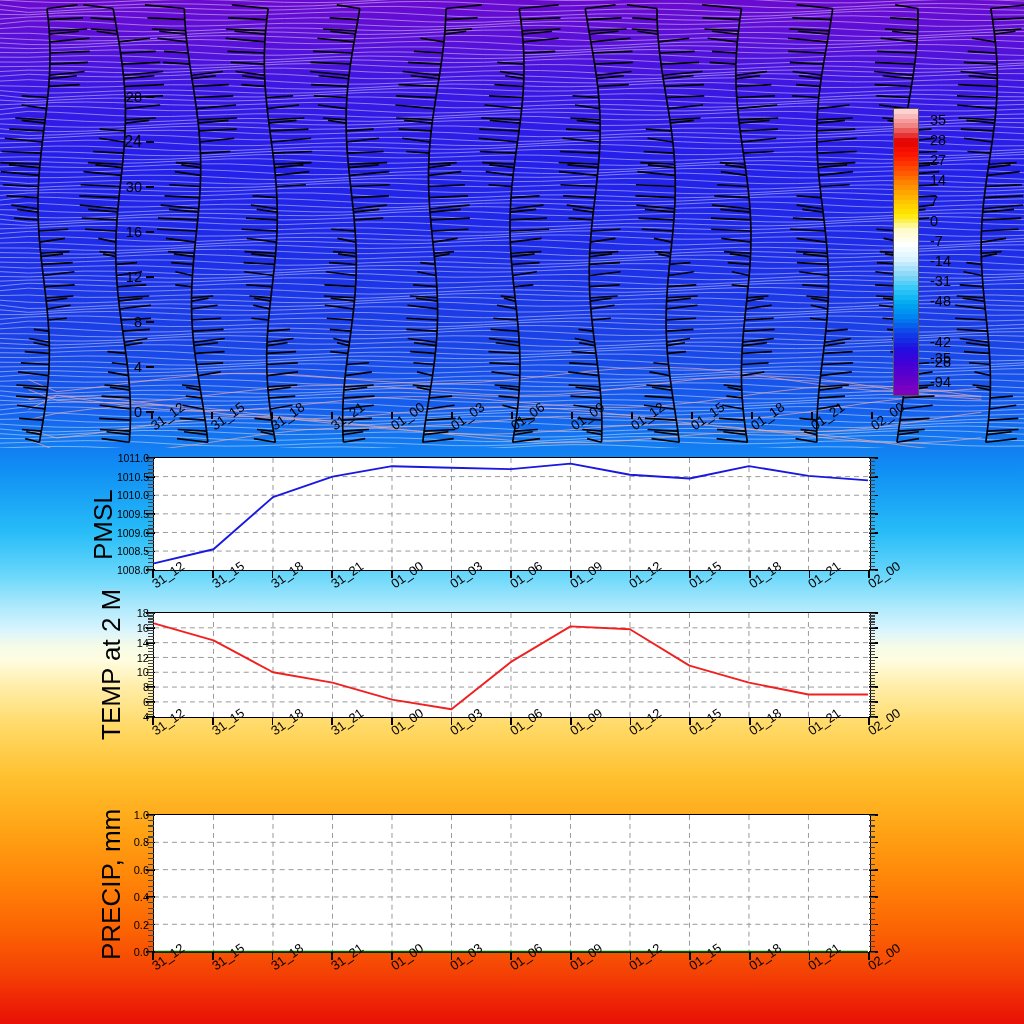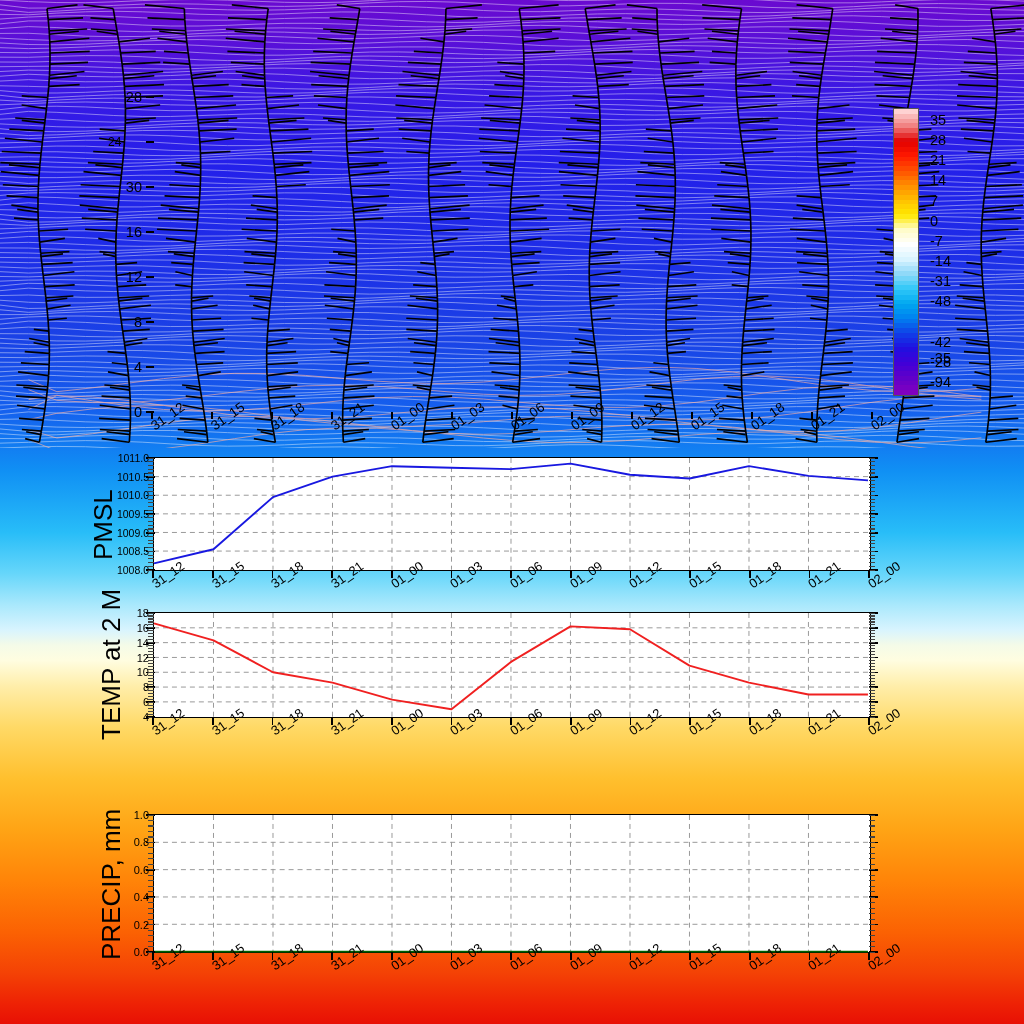--- a/index.html
+++ b/index.html
@@ -1316,21 +1316,21 @@
     <div class="abs" style="left: 108px; top: 367px; width: 34px; text-align: right; font-size: 14.5px; transform: translateY(-50%);">4</div>
     <div class="abs" style="left: 146px; top: 366.2px; width: 8px; height: 1.7px; background: rgb(0, 0, 0);"></div>
     <div class="abs" style="left: 108px; top: 322px; width: 34px; text-align: right; font-size: 14.5px; transform: translateY(-50%);">8</div>
     <div class="abs" style="left: 146px; top: 321.2px; width: 8px; height: 1.7px; background: rgb(0, 0, 0);"></div>
     <div class="abs" style="left: 108px; top: 277px; width: 34px; text-align: right; font-size: 14.5px; transform: translateY(-50%);">12</div>
     <div class="abs" style="left: 146px; top: 276.2px; width: 8px; height: 1.7px; background: rgb(0, 0, 0);"></div>
     <div class="abs" style="left: 108px; top: 232px; width: 34px; text-align: right; font-size: 14.5px; transform: translateY(-50%);">16</div>
     <div class="abs" style="left: 146px; top: 231.2px; width: 8px; height: 1.7px; background: rgb(0, 0, 0);"></div>
     <div class="abs" style="left: 108px; top: 187px; width: 34px; text-align: right; font-size: 14.5px; transform: translateY(-50%);">30</div>
     <div class="abs" style="left: 146px; top: 186.2px; width: 8px; height: 1.7px; background: rgb(0, 0, 0);"></div>
-    <div class="abs" style="left: 108px; top: 142px; width: 34px; font-size: 12px; transform: translateY(-50%);">24</div>
+    <div class="abs" style="left: 108px; top: 142px; width: 34px; text-align: right; font-size: 16px; transform: translateY(-50%);">24</div>
     <div class="abs" style="left: 146px; top: 141.2px; width: 8px; height: 1.7px; background: rgb(0, 0, 0);"></div>
     <div class="abs" style="left: 108px; top: 97px; width: 34px; text-align: right; font-size: 14.5px; transform: translateY(-50%);">28</div>
     <div class="abs" style="left: 146px; top: 96.2px; width: 8px; height: 1.7px; background: rgb(0, 0, 0);"></div>
   </div>
 <div id="mainXticks">
     <div class="xlab" style="font-size: 13.5px; left: 148px; top: 421px;">31_12</div>
     <div class="xlab" style="font-size: 13.5px; left: 208px; top: 421px;">31_15</div>
     <div class="xlab" style="font-size: 13.5px; left: 268px; top: 421px;">31_18</div>
     <div class="xlab" style="font-size: 13.5px; left: 328px; top: 421px;">31_21</div>
     <div class="xlab" style="font-size: 13.5px; left: 388px; top: 421px;">01_00</div>
@@ -1415,21 +1415,21 @@
     <div class="cbseg" style="height: 1.66667%; background: rgb(76, 0, 210);"></div>
     <div class="cbseg" style="height: 1.66667%; background: rgb(87, 0, 205);"></div>
     <div class="cbseg" style="height: 1.66667%; background: rgb(97, 0, 200);"></div>
     <div class="cbseg" style="height: 1.66667%; background: rgb(107, 0, 197);"></div>
     <div class="cbseg" style="height: 1.66667%; background: rgb(118, 0, 195);"></div>
     <div class="cbseg" style="height: 1.66667%; background: rgb(128, 0, 192);"></div>
   </div>
 <div id="cbarLabels">
     <div class="cblab" style="top: 120px;">35</div>
     <div class="cblab" style="top: 140.154px;">28</div>
-    <div class="cblab" style="top: 160.308px;">21</div>
+    <div class="cblab" style="top: 160.308px;">27</div>
     <div class="cblab" style="top: 180.462px;">14</div>
     <div class="cblab" style="top: 200.615px;">7</div>
     <div class="cblab" style="top: 220.769px;">0</div>
     <div class="cblab" style="top: 240.923px;">-7</div>
     <div class="cblab" style="top: 261.077px;">-14</div>
     <div class="cblab" style="top: 281.231px;">-31</div>
     <div class="cblab" style="top: 301.385px;">-48</div>
     <div class="cblab" style="top: 321.538px; margin-top: 36px;">-35</div>
     <div class="cblab" style="top: 341.692px;">-42</div>
     <div class="cblab" style="top: 361.846px;">-28</div>

